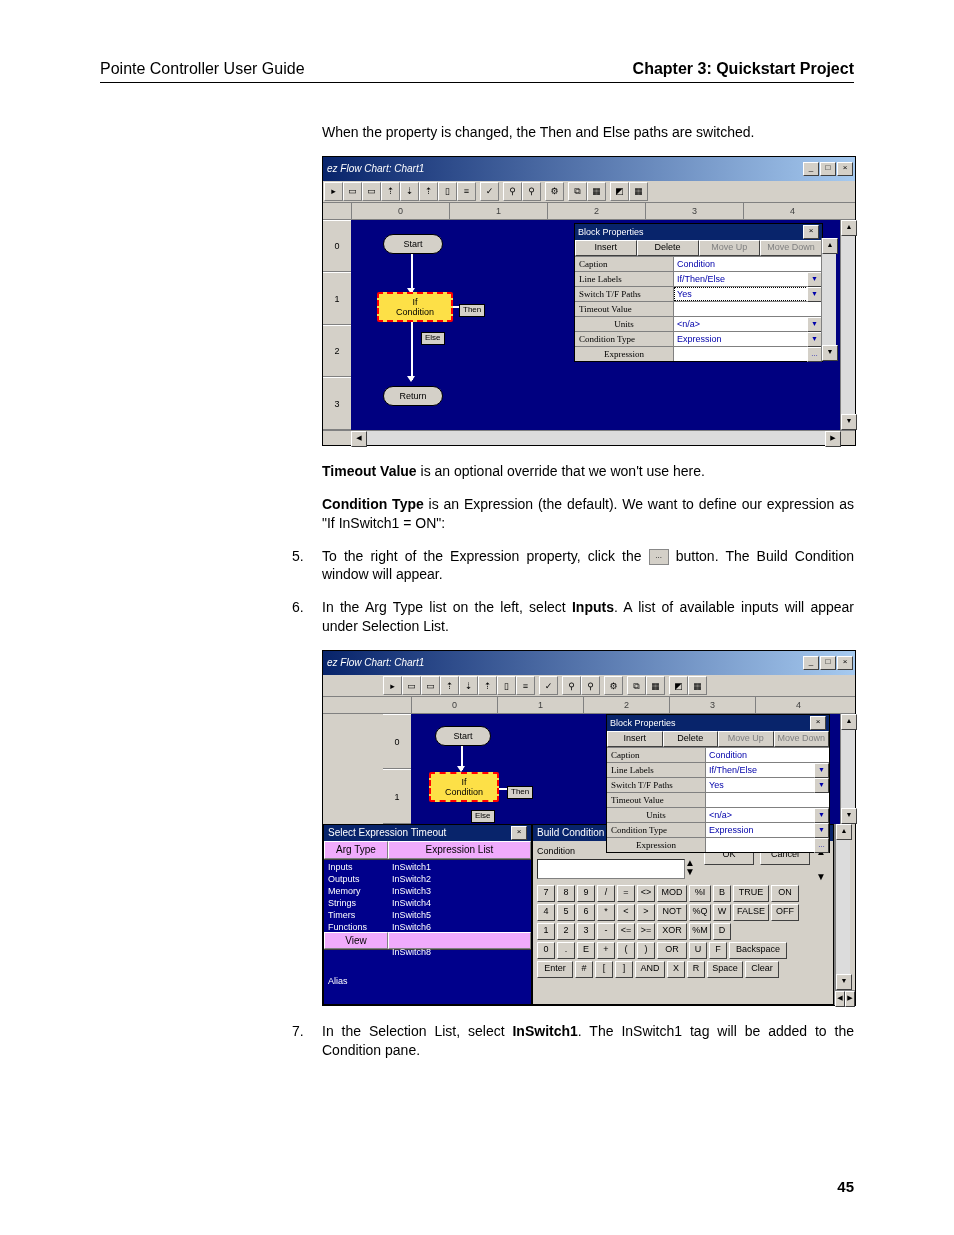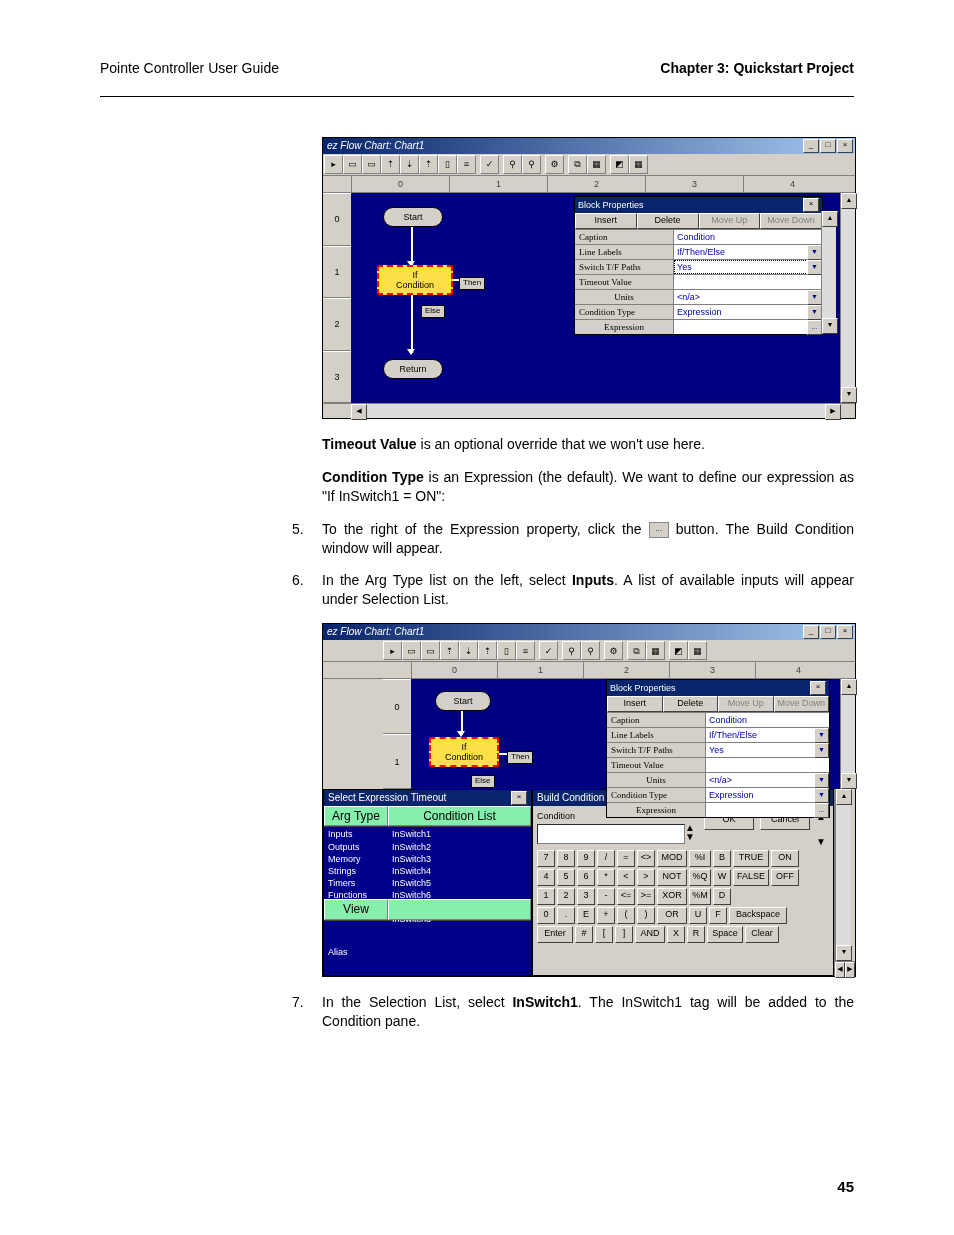--- a/index.html
+++ b/index.html
@@ -12,22 +12,22 @@
   .page {
     width: 954px;
     height: 1235px;
     position: relative;
     box-sizing: border-box;
     padding: 60px 100px 40px 100px;
   }
   .header-row {
     display: flex;
     justify-content: space-between;
-    font-size: 14px;
-    margin-bottom: 20px;
+    font-size: 16px;
+    margin-bottom: 4px;
   }
   .header-right { font-weight: bold; }
   .hr {
     border: 0;
     border-top: 1px solid #000;
     margin: 0 0 40px 0;
   }
   .body-text {
     font-size: 14px;
     line-height: 1.35;
@@ -71,21 +71,21 @@
     font-family: "MS Sans Serif", Tahoma, Arial, sans-serif;
     font-size: 10px;
     color: #000;
     position: relative;
   }
   .titlebar {
     background: linear-gradient(to right, #08246b, #a6caf0);
     color: #fff;
     display: flex;
     align-items: center;
-    height: 16px;
+    height: 24px;
     padding: 0 2px 0 4px;
     font-size: 10px;
   }
   .titlebar .title-text { flex: 1; font-style: italic; }
   .winbtn {
     width: 14px; height: 12px;
     background: #d4d0c8;
     border: 1px solid #fff;
     border-right-color: #404040;
     border-bottom-color: #404040;
@@ -283,24 +283,24 @@
     display: flex;
     align-items: center;
   }
   .subwin-header .t { flex: 1; }
   .list-col-header {
     display: flex;
     border-bottom: 1px solid #404040;
   }
   .list-col-header .c {
     text-align: center;
-    background: #86efac;
+    background: #f0abfc;
     border: 1px solid #fff;
     border-right-color:#808080; border-bottom-color:#808080;
-    font-size: 12px;
+    font-size: 10px;
     padding: 1px 0;
   }
   .list-body {
     display: flex;
     background: #00008b;
     color: #fff;
     font-size: 9px;
   }
   .list-body .col {
     padding: 1px 4px;
@@ -334,20 +334,21 @@
 <body>
 
 <div class="page">
   <div class="header-row">
     <div>Pointe Controller User Guide</div>
     <div class="header-right">Chapter 3: Quickstart Project</div>
   </div>
   <hr class="hr">
 
   <div class="body-text">
+    <p class="para indent-block">When the property is changed, the Then and Else paths are switched.</p>
 
     <div class="shot" style="margin-left:222px; width:532px;">
       <div class="titlebar">
         <span class="title-text"><i>ez </i><span>Flow Chart: Chart1</span></span>
         <div class="winbtn">_</div>
         <div class="winbtn">□</div>
         <div class="winbtn">×</div>
       </div>
       <div class="toolbar">
         <div class="tbtn raised">▸</div>
@@ -601,21 +602,21 @@
 
       <div style="display:flex;">
 
         <div style="width:207px; border:1px solid #000;">
           <div class="subwin-header">
             <span class="t">Select Expression Timeout</span>
             <div class="winbtn">×</div>
           </div>
           <div class="list-col-header">
             <div class="c" style="width:62px;">Arg Type</div>
-            <div class="c" style="flex:1;">Condition List</div>
+            <div class="c" style="flex:1;">Expression List</div>
           </div>
           <div class="list-body" style="height:72px;">
             <div class="col" style="width:56px;" id="argtypes">
                 <div>Inputs</div>
                 <div>Outputs</div>
                 <div>Memory</div>
                 <div>Strings</div>
                 <div>Timers</div>
                 <div>Functions</div>
                 <div>LocalVars</div>

